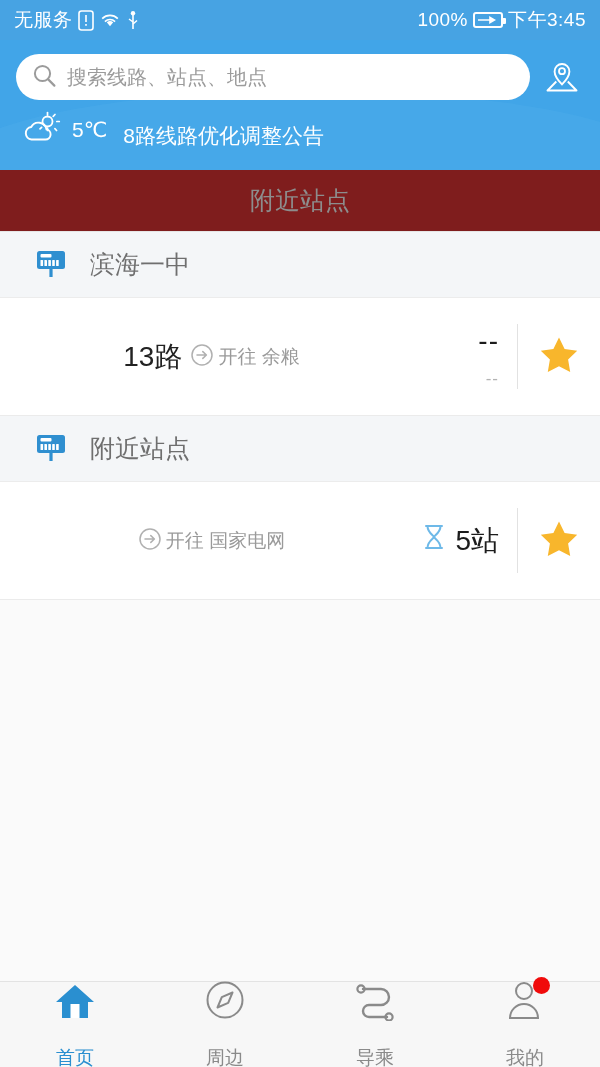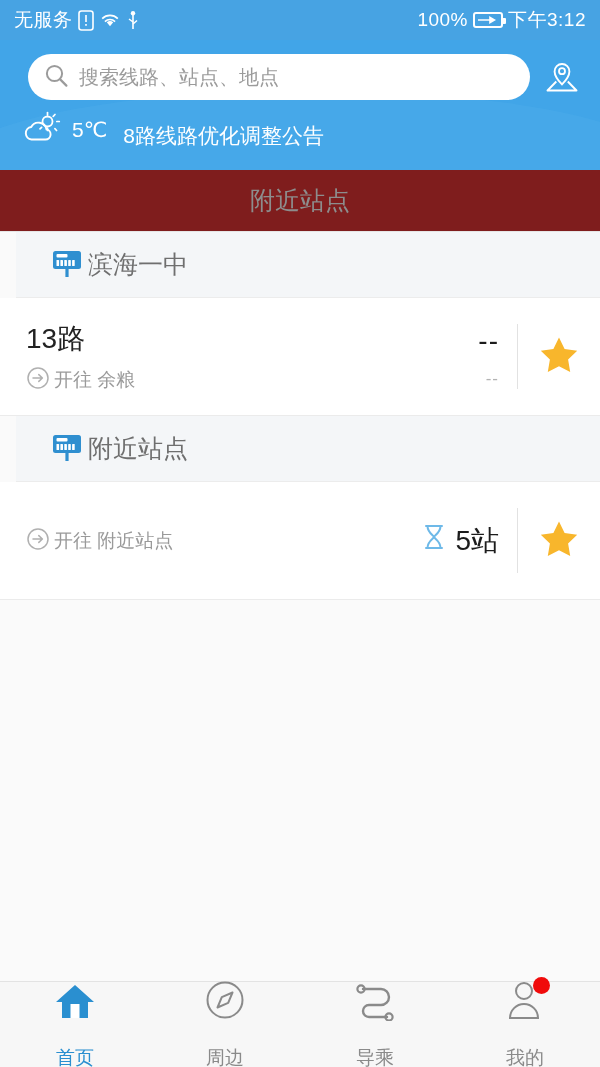--- a/index.html
+++ b/index.html
@@ -25,21 +25,21 @@
           background:#fff; border-radius:0 1px 1px 0; }
   .batt .bolt { position:absolute; left:3px; top:2px; width:18px; height:8px; background:#fff;
           clip-path:polygon(0 40%,62% 40%,62% 0,100% 50%,62% 100%,62% 60%,0 60%); }
 
   
   .header { background:#41a5e8; flex:none; position:relative; overflow:hidden; height:130px; }
   .header:before {
     content:""; position:absolute; left:-60px; bottom:-40px; width:740px; height:120px;
     background:#4bace9; border-radius:50% 50% 0 0 / 70% 70% 0 0; opacity:.55;
   }
-  .search-row { position:relative; display:flex; align-items:center; padding:14px 16px 0 16px; gap:10px;margin-left:12px; }
+  .search-row { position:relative; display:flex; align-items:center; padding:14px 16px 0 16px; gap:10px; }
   .search-box {
     flex:1; height:46px; background:#ffffff; border-radius:23px;
     display:flex; align-items:center; padding:0 16px; gap:10px;
   }
   .search-input {
     border:none; outline:none; background:transparent; flex:1;
     font-size:20px; color:#9b9b9b; font-family:inherit;
   }
   .search-input::placeholder { color:#9b9b9b; }
   .mapicon { width:44px; height:44px; display:flex; align-items:center; justify-content:center; }
@@ -53,30 +53,29 @@
   .tab span { font-size:25px; color:#8d8d8d; }
   .tab.active span { color:#35a8e0; }
   .tab.active:after {
     content:""; position:absolute; bottom:0; left:50%; transform:translateX(-50%);
     width:112px; height:3px; background:#35a8e0;
   }
 
   
   .list { flex:1; overflow:hidden; background:#fafafa; }
   .group-head {
-    height:66px; background:#f4f6f8; display:flex; align-items:center; padding-left:34px; gap:4px;
+    height:66px; background:#f4f6f8; display:flex; align-items:center; padding-left:34px; gap:22px;
     border-bottom:1px solid #ececec;
-    margin-left:16px;
   }
   .group-name { font-size:25px; color:#6f6f6f; }
   .route-row {
     background:#ffffff; display:flex; align-items:center; padding:18px 0 18px 26px;
     border-bottom:1px solid #ebebeb; position:relative; min-height:118px;
   }
-  .route-main { flex:1; display:flex; flex-direction:column; justify-content:center; gap:8px; }
+  .route-main { flex:1; display:flex; flex-direction:row; justify-content:center; gap:8px; }
   .route-name { font-size:28px; color:#222222; }
   .route-dir { display:flex; align-items:center; gap:4px; }
   .route-dir-text { font-size:19px; color:#9a9a9a; }
   .route-eta { width:120px; display:flex; flex-direction:column; align-items:flex-end; justify-content:center; gap:12px; padding-right:18px; }
   .eta-top { display:flex; align-items:center; gap:8px; font-size:28px; color:#1c1c1c; }
   .eta-sub { font-size:17px; color:#b3b3b3; letter-spacing:1px; }
   .eta-dash { font-size:28px; color:#1c1c1c; letter-spacing:1px; }
   .divider-v { width:1px; background:#e2e2e2; align-self:stretch; margin:8px 0; }
   .fav { width:82px; display:flex; align-items:center; justify-content:center; }
 
@@ -119,21 +118,21 @@
             <circle cx="7" cy="3.2" r="2.2" fill="#fff"></circle>
             <path d="M7 12 L3 9 M7 14 L11 10.5" stroke="#fff" stroke-width="1.5" fill="none"></path>
           </svg>
       </span>
     </div>
     <div class="sb-right">
       <span class="sb-text">100%</span>
       <span class="batt">
           <span class="bolt"></span>
         </span>
-      <span class="sb-text">下午3:12</span>
+      <span class="sb-text">下午3:45</span>
     </div>
   </div>
 
   <div class="header">
     <div class="search-row">
       <div class="search-box">
         <span>
           <svg width="25" height="25" viewBox="0 0 25 25">
               <circle cx="10.5" cy="10.5" r="7.6" fill="none" stroke="#9b9b9b" stroke-width="2"></circle>
               <path d="M16.2 16.4 L22.4 22.6" stroke="#9b9b9b" stroke-width="2.2" stroke-linecap="round"></path>
@@ -242,21 +241,21 @@
 
     <div class="route-row">
       <div class="route-main">
         <div class="route-dir">
           <span>
             <svg width="24" height="24" viewBox="0 0 24 24">
                 <circle cx="12" cy="12" r="10" fill="none" stroke="#b0b0b0" stroke-width="1.5"></circle>
                 <path d="M7 12 h9 M12.8 8.6 L16.4 12 L12.8 15.4" fill="none" stroke="#b0b0b0" stroke-width="1.5" stroke-linecap="round" stroke-linejoin="round"></path>
               </svg>
           </span>
-          <span class="route-dir-text">开往 附近站点</span>
+          <span class="route-dir-text">开往 国家电网</span>
         </div>
       </div>
       <div class="route-eta">
         <span class="eta-top">
           <span>
             <svg width="26" height="28" viewBox="0 0 26 28">
                 <path d="M5 3 H21 M5 25 H21" stroke="#6eb9e8" stroke-width="2" stroke-linecap="round"></path>
                 <path d="M6.5 3 C6.5 10 13 12.6 13 14 C13 15.4 6.5 18 6.5 25" fill="none" stroke="#6eb9e8" stroke-width="2"></path>
                 <path d="M19.5 3 C19.5 10 13 12.6 13 14 C13 15.4 19.5 18 19.5 25" fill="none" stroke="#6eb9e8" stroke-width="2"></path>
               </svg>

